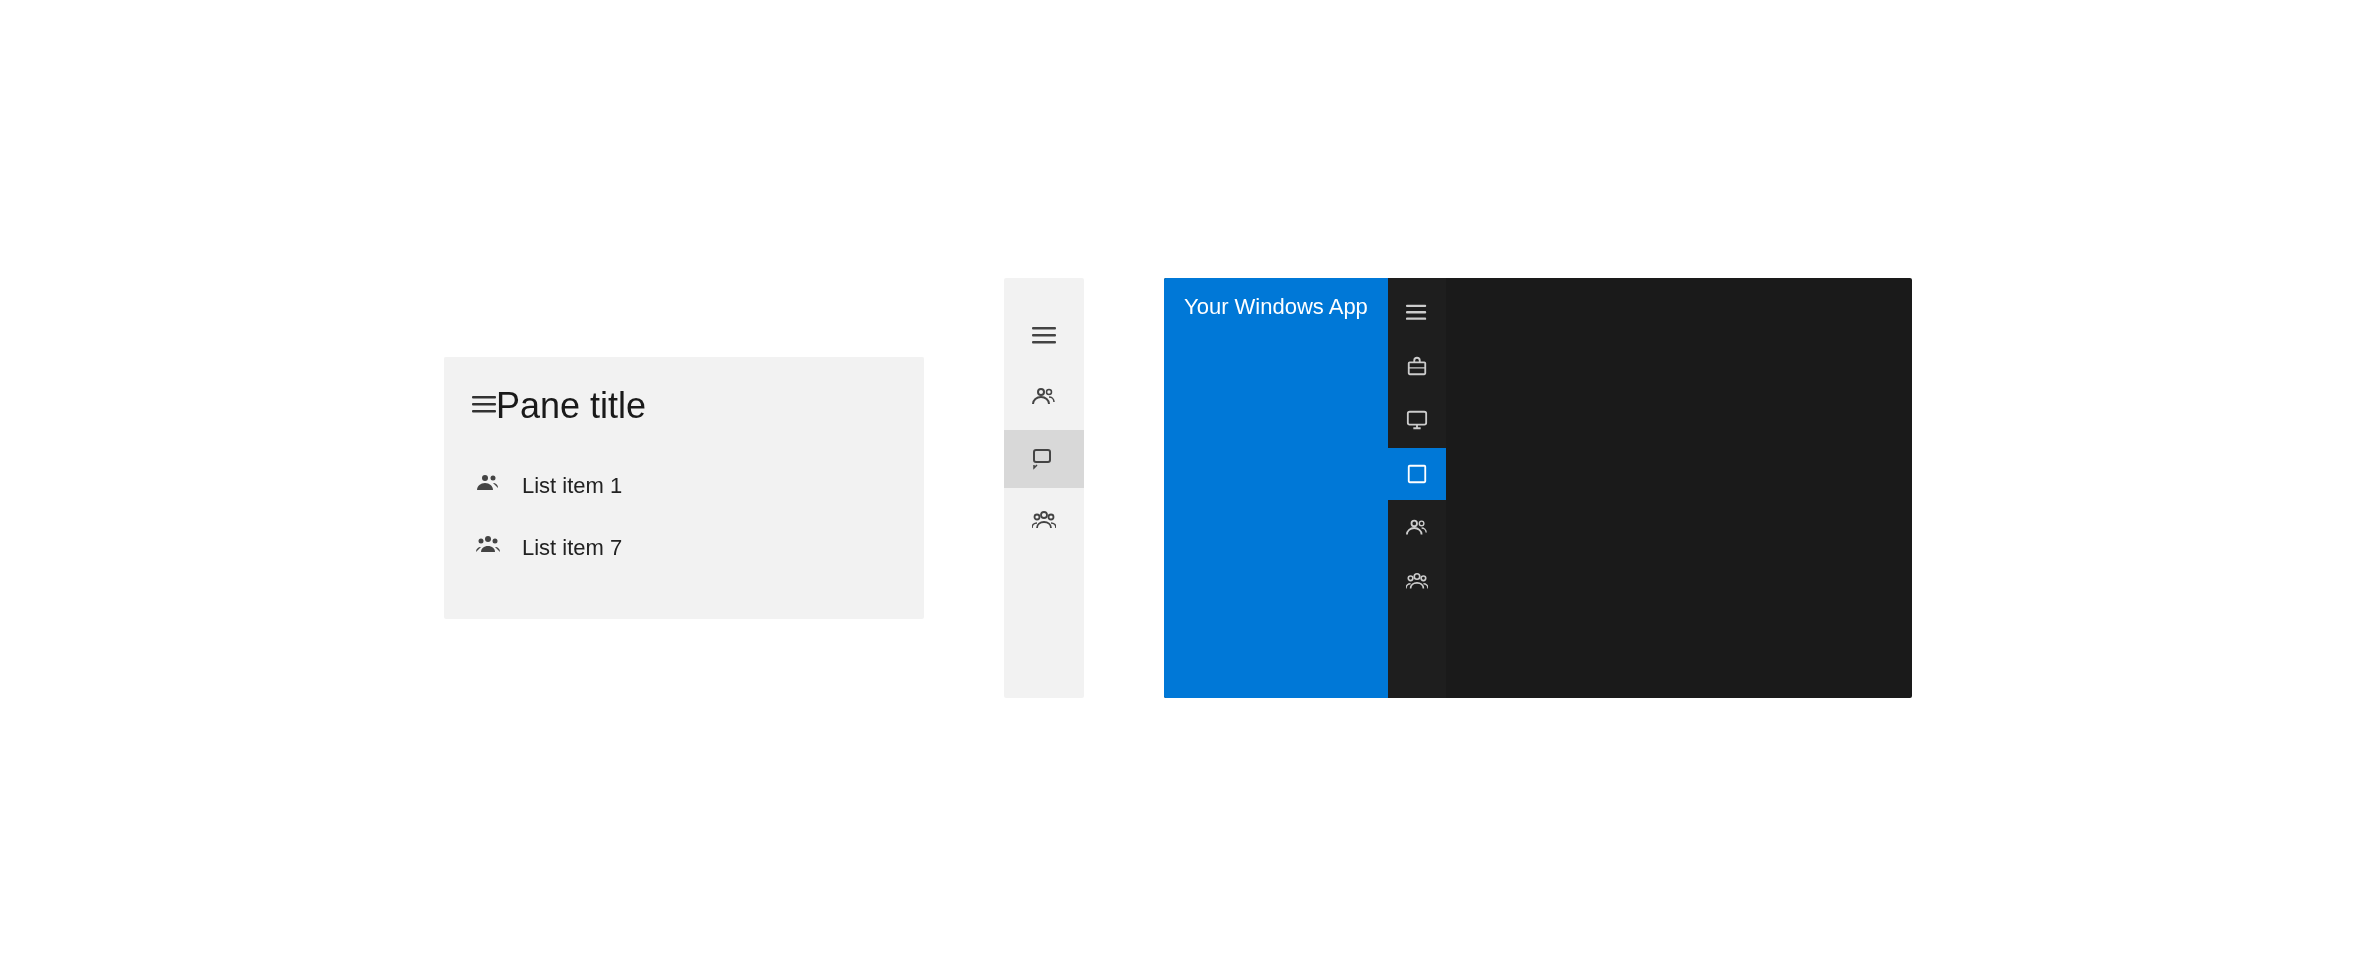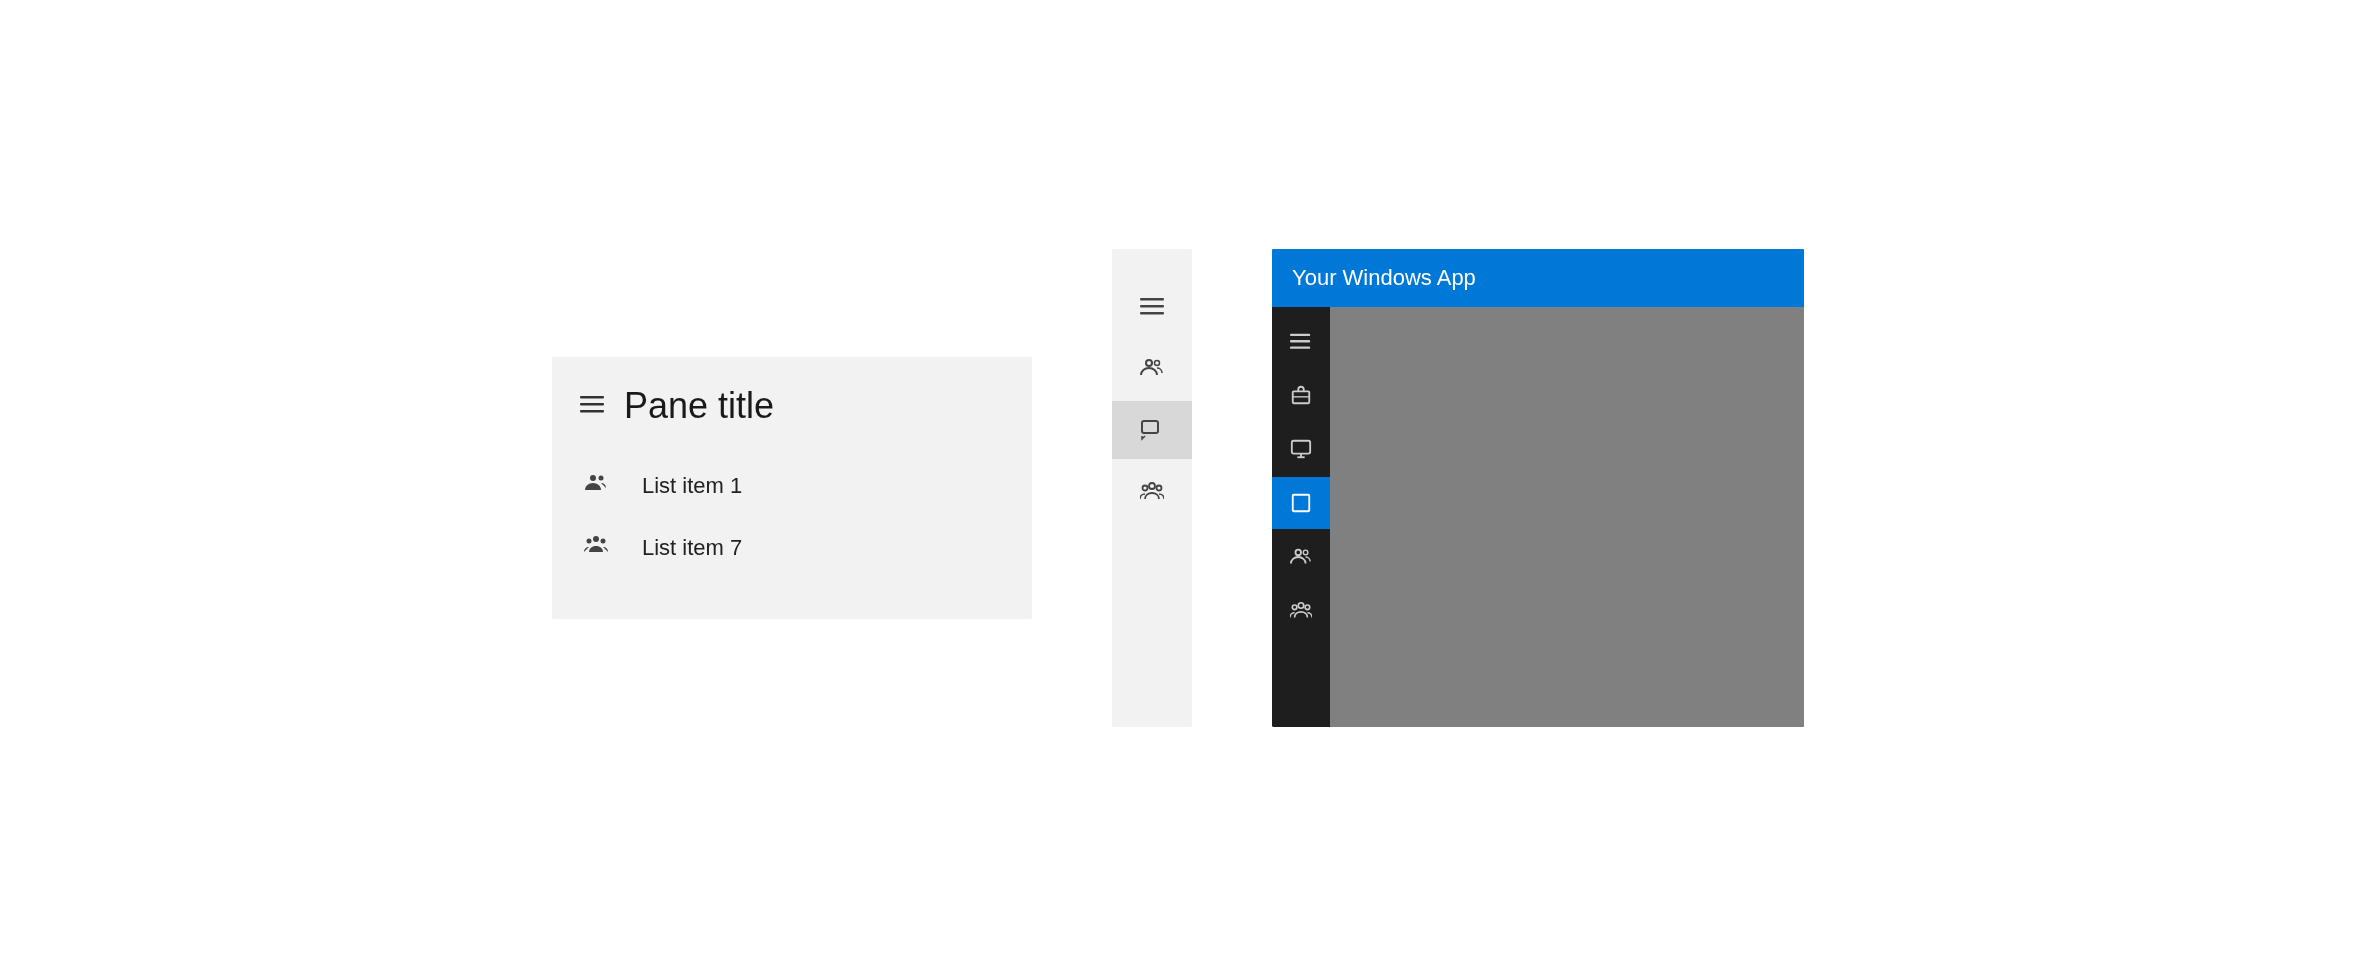--- a/index.html
+++ b/index.html
@@ -26,21 +26,20 @@
     .nav-expanded {
       width: 480px;
       background: #f2f2f2;
       border-radius: 2px;
       overflow: hidden;
     }
 
     .nav-expanded .nav-header {
       display: flex;
       align-items: center;
-      gap: 20px;
       padding: 28px 28px 20px 28px;
       background: #f2f2f2;
     }
 
     .nav-expanded .hamburger-icon {
       font-size: 22px;
       color: #333;
       cursor: pointer;
       line-height: 1;
     }
@@ -51,21 +50,21 @@
       color: #1a1a1a;
     }
 
     .nav-expanded .nav-items {
       padding: 8px 0 40px 0;
     }
 
     .nav-expanded .nav-item {
       display: flex;
       align-items: center;
-      gap: 30px;
+      gap: 18px;
       padding: 16px 28px;
       font-size: 22px;
       color: #333;
       cursor: pointer;
     }
 
     .nav-expanded .nav-item.active {
       background: #d8d8d8;
     }
 
@@ -105,26 +104,26 @@
       font-size: 22px;
       color: #444;
     }
 
     .nav-collapsed .collapsed-item.active {
       background: #d8d8d8;
     }
 
     
     .windows-app {
-      width: 532px;
+      width: 748px;
       background: #1a1a1a;
       border-radius: 2px;
       overflow: hidden;
       display: flex;
-      flex-direction: column;
+      flex-direction: row;
     }
 
     .windows-app .app-titlebar {
       background: #0078d7;
       padding: 16px 20px;
     }
 
     .windows-app .app-titlebar-text {
       font-size: 22px;
       color: #ffffff;

